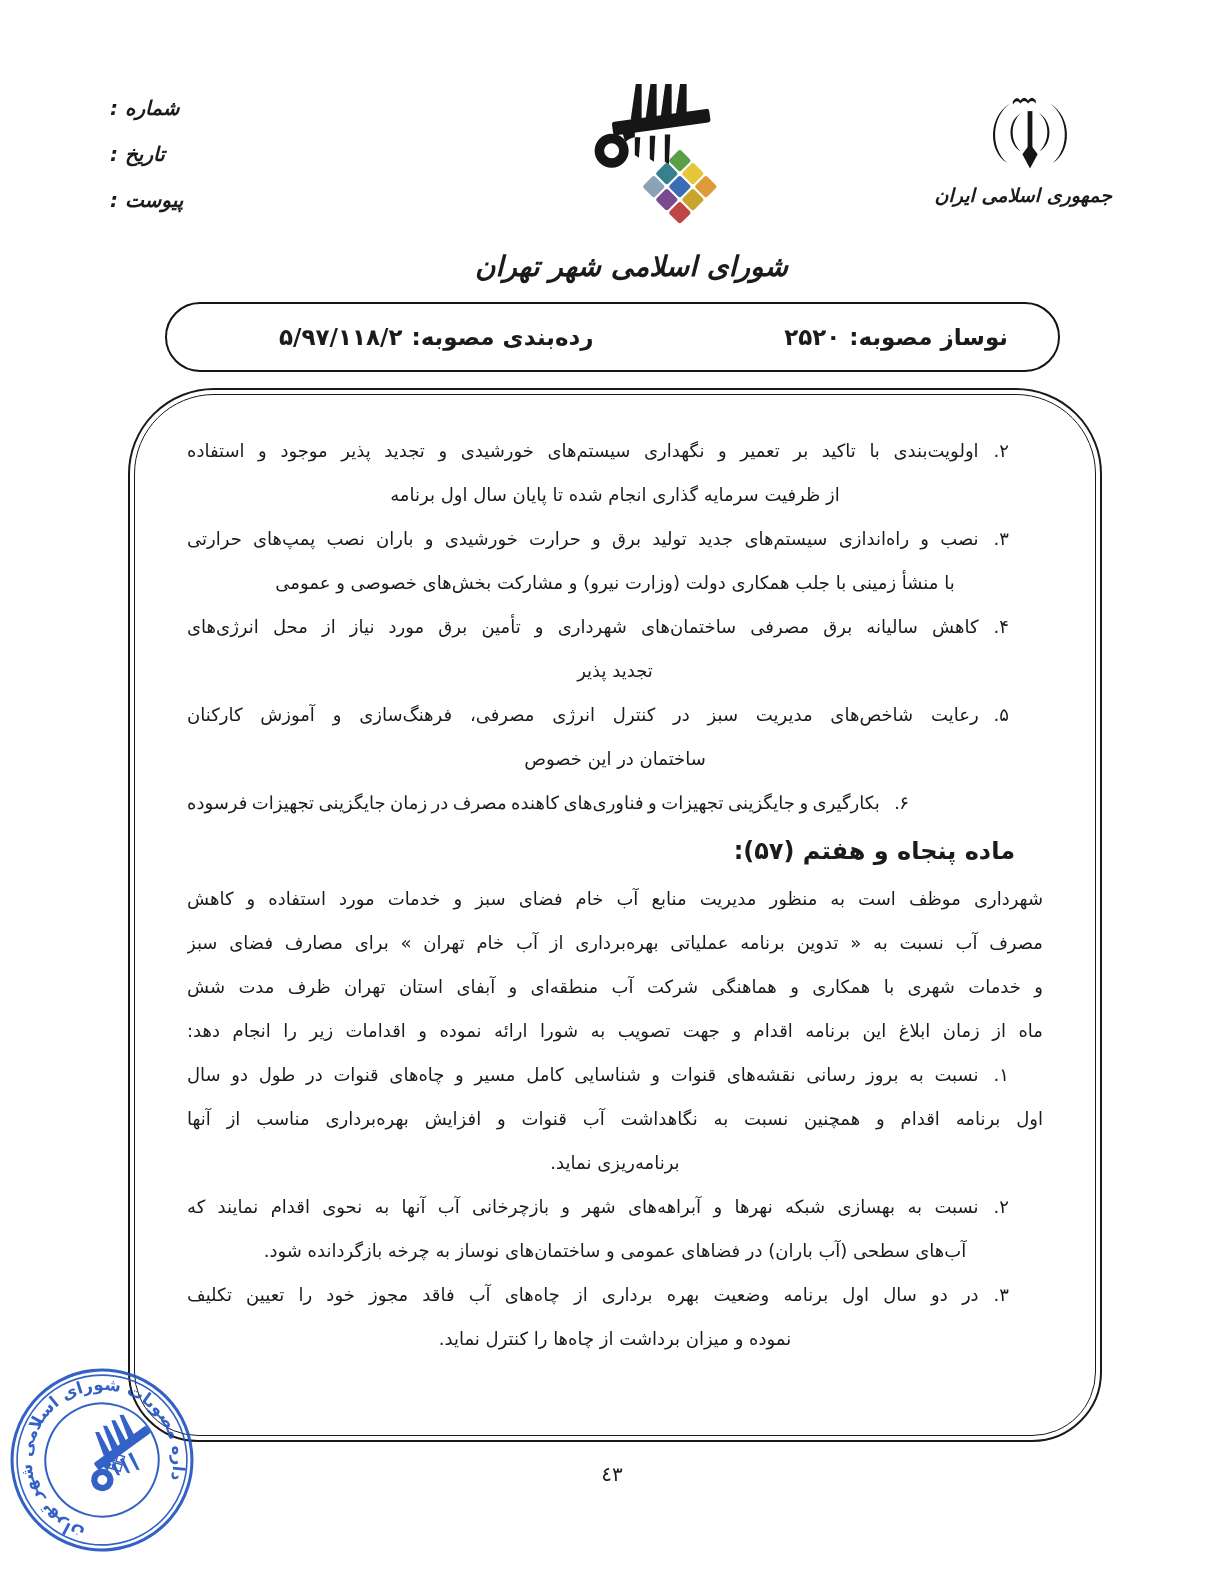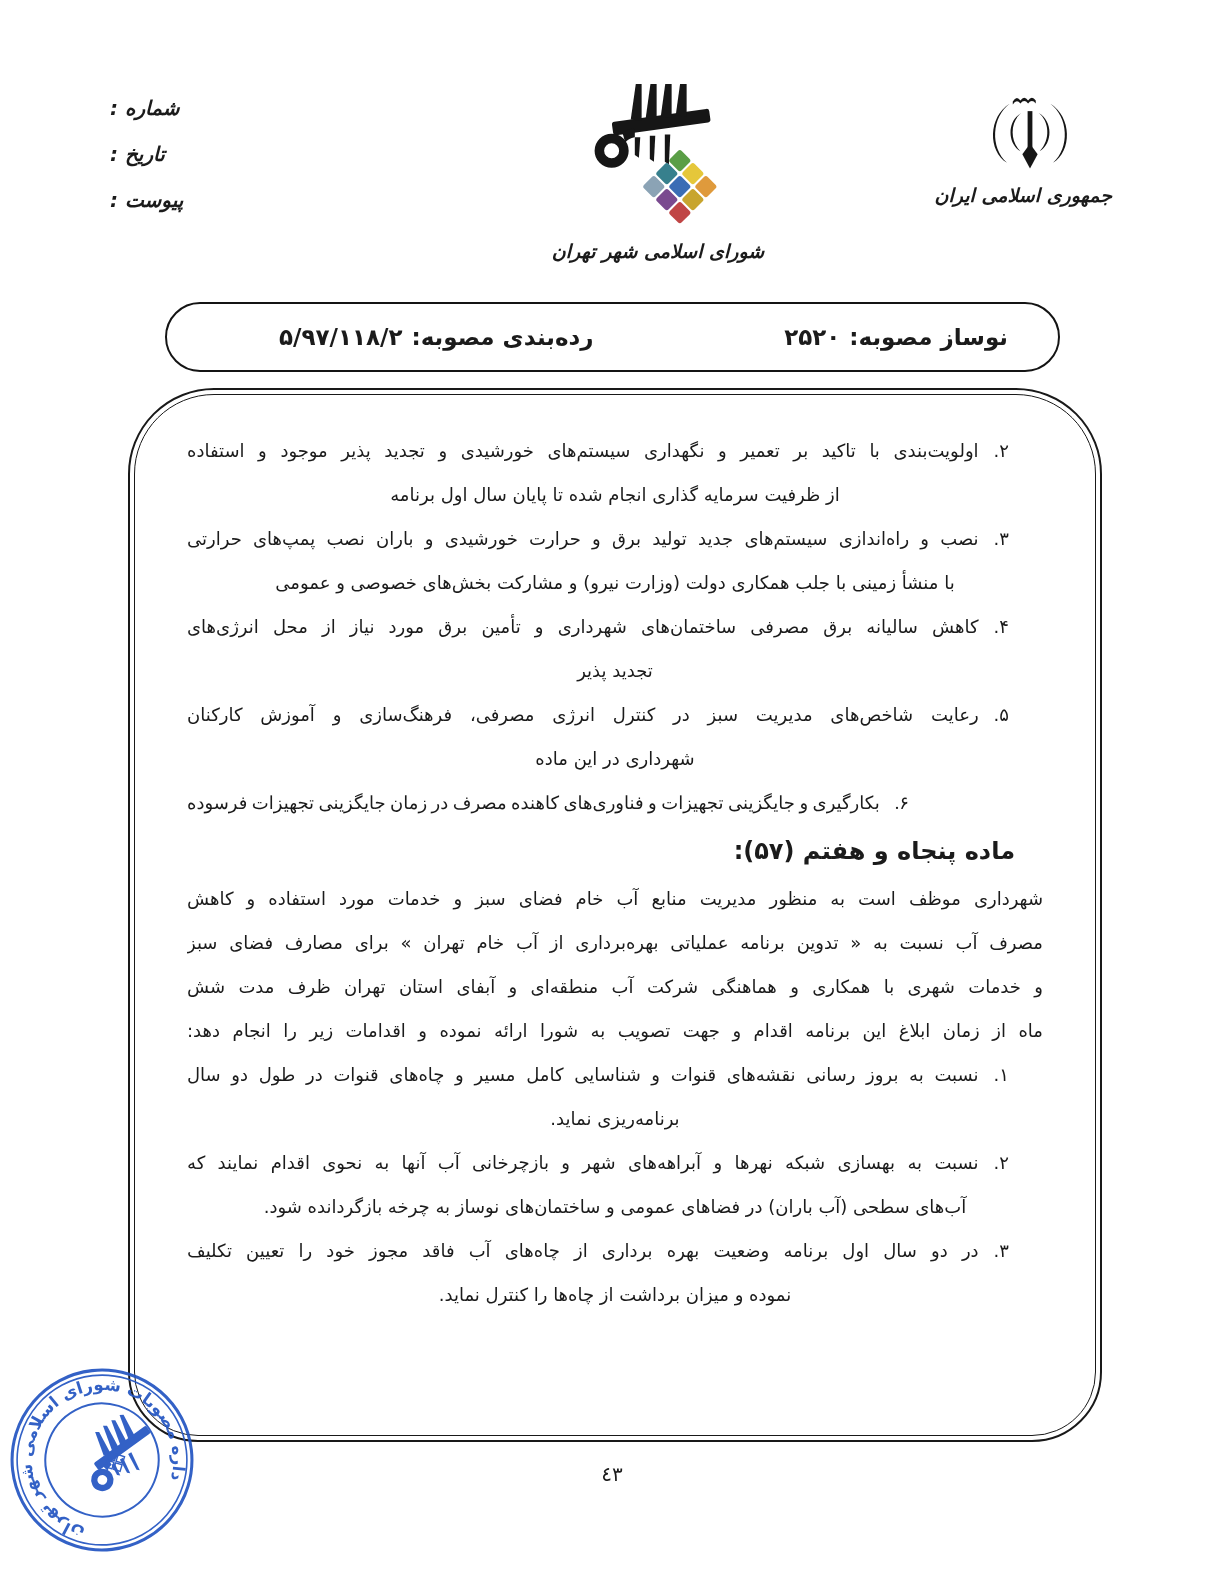--- a/index.html
+++ b/index.html
@@ -16,21 +16,21 @@
   .field-label{
     font-size:20px;font-weight:600;font-style:italic;white-space:nowrap;
     padding-bottom:2px;
   }
   .dots{flex:1;border-bottom:2px dotted #4a4a4a;margin:0 6px 7px 2px;height:0;}
 
   
   .council-logo{position:absolute;left:528px;top:84px;width:260px;text-align:center;}
   .council-logo svg{display:block;margin:0 auto;}
   .logo-caption{
-    margin-top:6px;font-size:19px;font-weight:700;font-style:italic;
+    margin-top:16px;font-size:28px;font-weight:700;font-style:italic;
     letter-spacing:1px;white-space:nowrap;
   }
 
   
   .iran-emblem{position:absolute;left:948px;top:92px;width:164px;text-align:center;}
   .iran-emblem svg{display:block;margin:0 auto;}
   .emblem-caption{
     margin-top:4px;font-size:19px;font-weight:700;font-style:italic;white-space:nowrap;
   }
 
@@ -166,31 +166,32 @@
   <div class="main-box">
     <div class="main-box-inner">
 
       <div class="l justify indent"><span class="num">۲.</span><span>اولویت‌بندی با تاکید بر تعمیر و نگهداری سیستم‌های خورشیدی و تجدید پذیر موجود و استفاده</span></div>
       <div class="l center"><span>از ظرفیت سرمایه گذاری انجام شده تا پایان سال اول برنامه</span></div>
       <div class="l justify indent"><span class="num">۳.</span><span>نصب و راه‌اندازی سیستم‌های جدید تولید برق و حرارت خورشیدی و باران نصب پمپ‌های حرارتی</span></div>
       <div class="l center"><span>با منشأ زمینی با جلب همکاری دولت (وزارت نیرو) و مشارکت بخش‌های خصوصی و عمومی</span></div>
       <div class="l justify indent"><span class="num">۴.</span><span>کاهش سالیانه برق مصرفی ساختمان‌های شهرداری و تأمین برق مورد نیاز از محل انرژی‌های</span></div>
       <div class="l center"><span>تجدید پذیر</span></div>
       <div class="l justify indent"><span class="num">۵.</span><span>رعایت شاخص‌های مدیریت سبز در کنترل انرژی مصرفی، فرهنگ‌سازی و آموزش کارکنان</span></div>
-      <div class="l center"><span>شهرداری در این ماده</span></div>
+      <div class="l center"><span>ساختمان در این خصوص</span></div>
       <div class="l right indent"><span class="num">۶.</span><span>بکارگیری و جایگزینی تجهیزات و فناوری‌های کاهنده مصرف در زمان جایگزینی تجهیزات فرسوده</span></div>
 
       <div class="l heading"><span>ماده پنجاه و هفتم (۵۷):</span></div>
 
       <div class="l justify"><span>شهرداری موظف است به منظور مدیریت منابع آب خام فضای سبز و خدمات مورد استفاده و کاهش</span></div>
       <div class="l justify"><span>مصرف آب نسبت به « تدوین برنامه عملیاتی بهره‌برداری از آب خام تهران » برای مصارف فضای سبز</span></div>
       <div class="l justify"><span>و خدمات شهری با همکاری و هماهنگی شرکت آب منطقه‌ای و آبفای استان تهران ظرف مدت شش</span></div>
       <div class="l justify"><span>ماه از زمان ابلاغ این برنامه اقدام و جهت تصویب به شورا ارائه نموده و اقدامات زیر را انجام دهد:</span></div>
 
       <div class="l justify indent"><span class="num">۱.</span><span>نسبت به بروز رسانی نقشه‌های قنوات و شناسایی کامل مسیر و چاه‌های قنوات در طول دو سال</span></div>
+      <div class="l justify"><span>اول برنامه اقدام و همچنین نسبت به نگاهداشت آب قنوات و افزایش بهره‌برداری مناسب از آنها</span></div>
       <div class="l center"><span>برنامه‌ریزی نماید.</span></div>
       <div class="l justify indent"><span class="num">۲.</span><span>نسبت به بهسازی شبکه نهرها و آبراهه‌های شهر و بازچرخانی آب آنها به نحوی اقدام نمایند که</span></div>
       <div class="l center"><span>آب‌های سطحی (آب باران) در فضاهای عمومی و ساختمان‌های نوساز به چرخه بازگردانده شود.</span></div>
       <div class="l justify indent"><span class="num">۳.</span><span>در دو سال اول برنامه وضعیت بهره برداری از چاه‌های آب فاقد مجوز خود را تعیین تکلیف</span></div>
       <div class="l center"><span>نموده و میزان برداشت از چاه‌ها را کنترل نماید.</span></div>
 
     </div>
   </div>
 
   <div class="page-number">٤٣</div>

